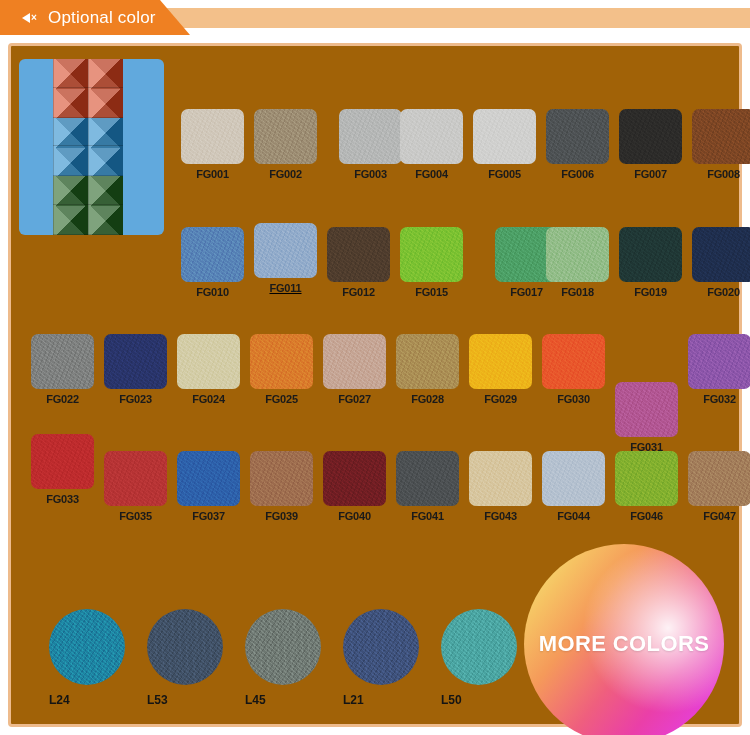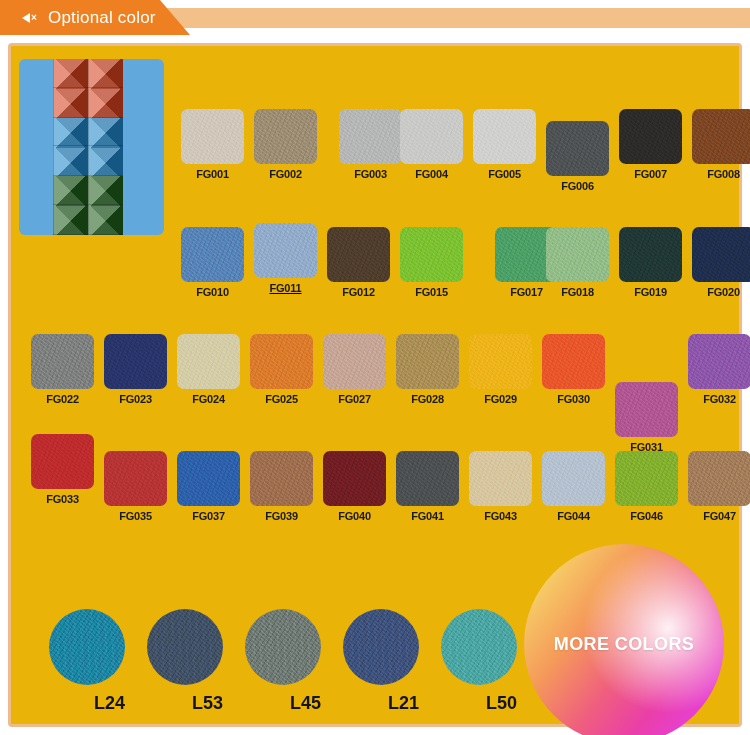--- a/index.html
+++ b/index.html
@@ -43,21 +43,21 @@
   }
   .banner-title {
     color: #ffffff; font-size: 17px; font-weight: normal;
     letter-spacing: 0.2px; white-space: nowrap;
   }
 
   
   .panel {
     position: absolute; left: 8px; top: 43px;
     width: 734px; height: 684px;
-    background: #eab308;
+    background: #a16207;
     border: 3px solid #eebb8c;
     border-radius: 4px;
   }
 
   
   .product-photo {
     position: absolute; left: 8px; top: 13px;
     width: 145px; height: 176px;
     border-radius: 6px;
     overflow: hidden;
@@ -125,42 +125,42 @@
   }
   .cs-disc::after {
     content: ""; position: absolute; inset: 0; border-radius: 50%;
     background-image:
       repeating-linear-gradient(41deg, rgba(255,255,255,.16) 0 1px, rgba(0,0,0,0) 1px 3px),
       repeating-linear-gradient(121deg, rgba(0,0,0,.16) 0 1px, rgba(0,0,0,0) 1px 4px),
       repeating-linear-gradient(85deg, rgba(255,255,255,.08) 0 1px, rgba(0,0,0,0) 1px 6px);
     mix-blend-mode: overlay;
   }
   .cs-label {
-    margin-top: 8px; text-align: right;
-    font-size: 18px; font-weight: bold; color: #141414;
+    margin-top: 8px; text-align: left;
+    font-size: 12px; font-weight: bold; color: #141414;
   }
 
   
   .more-colors {
     position: absolute; left: 513px; top: 498px;
     width: 200px; height: 200px; border-radius: 50%;
     background:
       radial-gradient(circle at 72% 42%, rgba(255,255,255,.92) 0%, rgba(255,255,255,0) 46%),
       linear-gradient(128deg,
         #f2f07a 0%,
         #f6c263 18%,
         #f59a5a 34%,
         #ef5f7e 55%,
         #ea3fa8 72%,
         #e640d8 88%,
         #d95ae8 100%);
     display: flex; align-items: center; justify-content: center;
   }
   .more-colors-text {
-    color: #ffffff; font-size: 18px; font-weight: bold;
+    color: #ffffff; font-size: 22px; font-weight: bold;
     letter-spacing: 0.4px; text-shadow: 0 1px 2px rgba(0,0,0,.12);
     white-space: nowrap;
   }
 </style>
 </head>
 <body>
 
 <div id="page">
 
   <div class="banner-light"></div>
@@ -196,21 +196,21 @@
           <div class="sw-label">FG003</div>
         </div>
         <div class="swatch" style="left: 389px; top: 63px;">
           <div class="sw-chip" style="background: rgb(200, 200, 198);"></div>
           <div class="sw-label">FG004</div>
         </div>
         <div class="swatch" style="left: 462px; top: 63px;">
           <div class="sw-chip" style="background: rgb(207, 207, 205);"></div>
           <div class="sw-label">FG005</div>
         </div>
-        <div class="swatch" style="left: 535px; top: 63px; margin-top: 12px;">
+        <div class="swatch" style="left: 535px; top: 63px;">
           <div class="sw-chip" style="background: rgb(76, 80, 82);"></div>
           <div class="sw-label">FG006</div>
         </div>
         <div class="swatch" style="left: 608px; top: 63px;">
           <div class="sw-chip" style="background: rgb(43, 42, 40);"></div>
           <div class="sw-label">FG007</div>
         </div>
         <div class="swatch" style="left: 681px; top: 63px;">
           <div class="sw-chip" style="background: rgb(122, 68, 35);"></div>
           <div class="sw-label">FG008</div>

